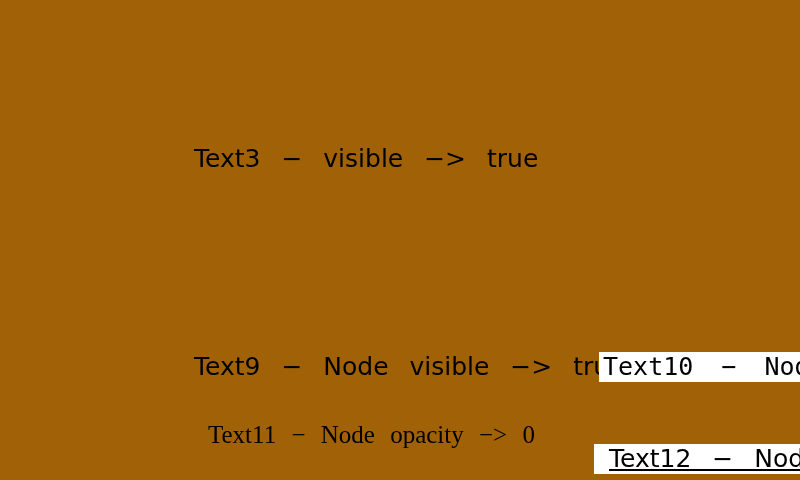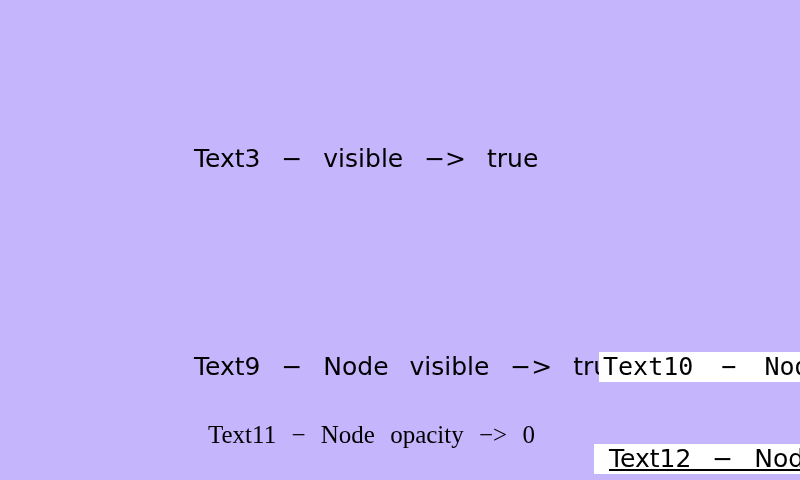--- a/index.html
+++ b/index.html
@@ -8,21 +8,21 @@
     height: 480px;
     background: #ffffff;
     overflow: hidden;
     position: relative;
     font-family: "DejaVu Sans", "Liberation Sans", sans-serif;
   }
   .canvas {
     position: absolute;
     left: 0; top: 0;
     width: 800px; height: 480px;
-    background: #c4b5fd;
+    background: #a16207;
   }
   .t {
     position: absolute;
     font-size: 25px;
     line-height: 30px;
     color: #000000;
     white-space: nowrap;
   }
   .ws13 { word-spacing: 13px; }
   .ws9  { word-spacing: 9px; }

